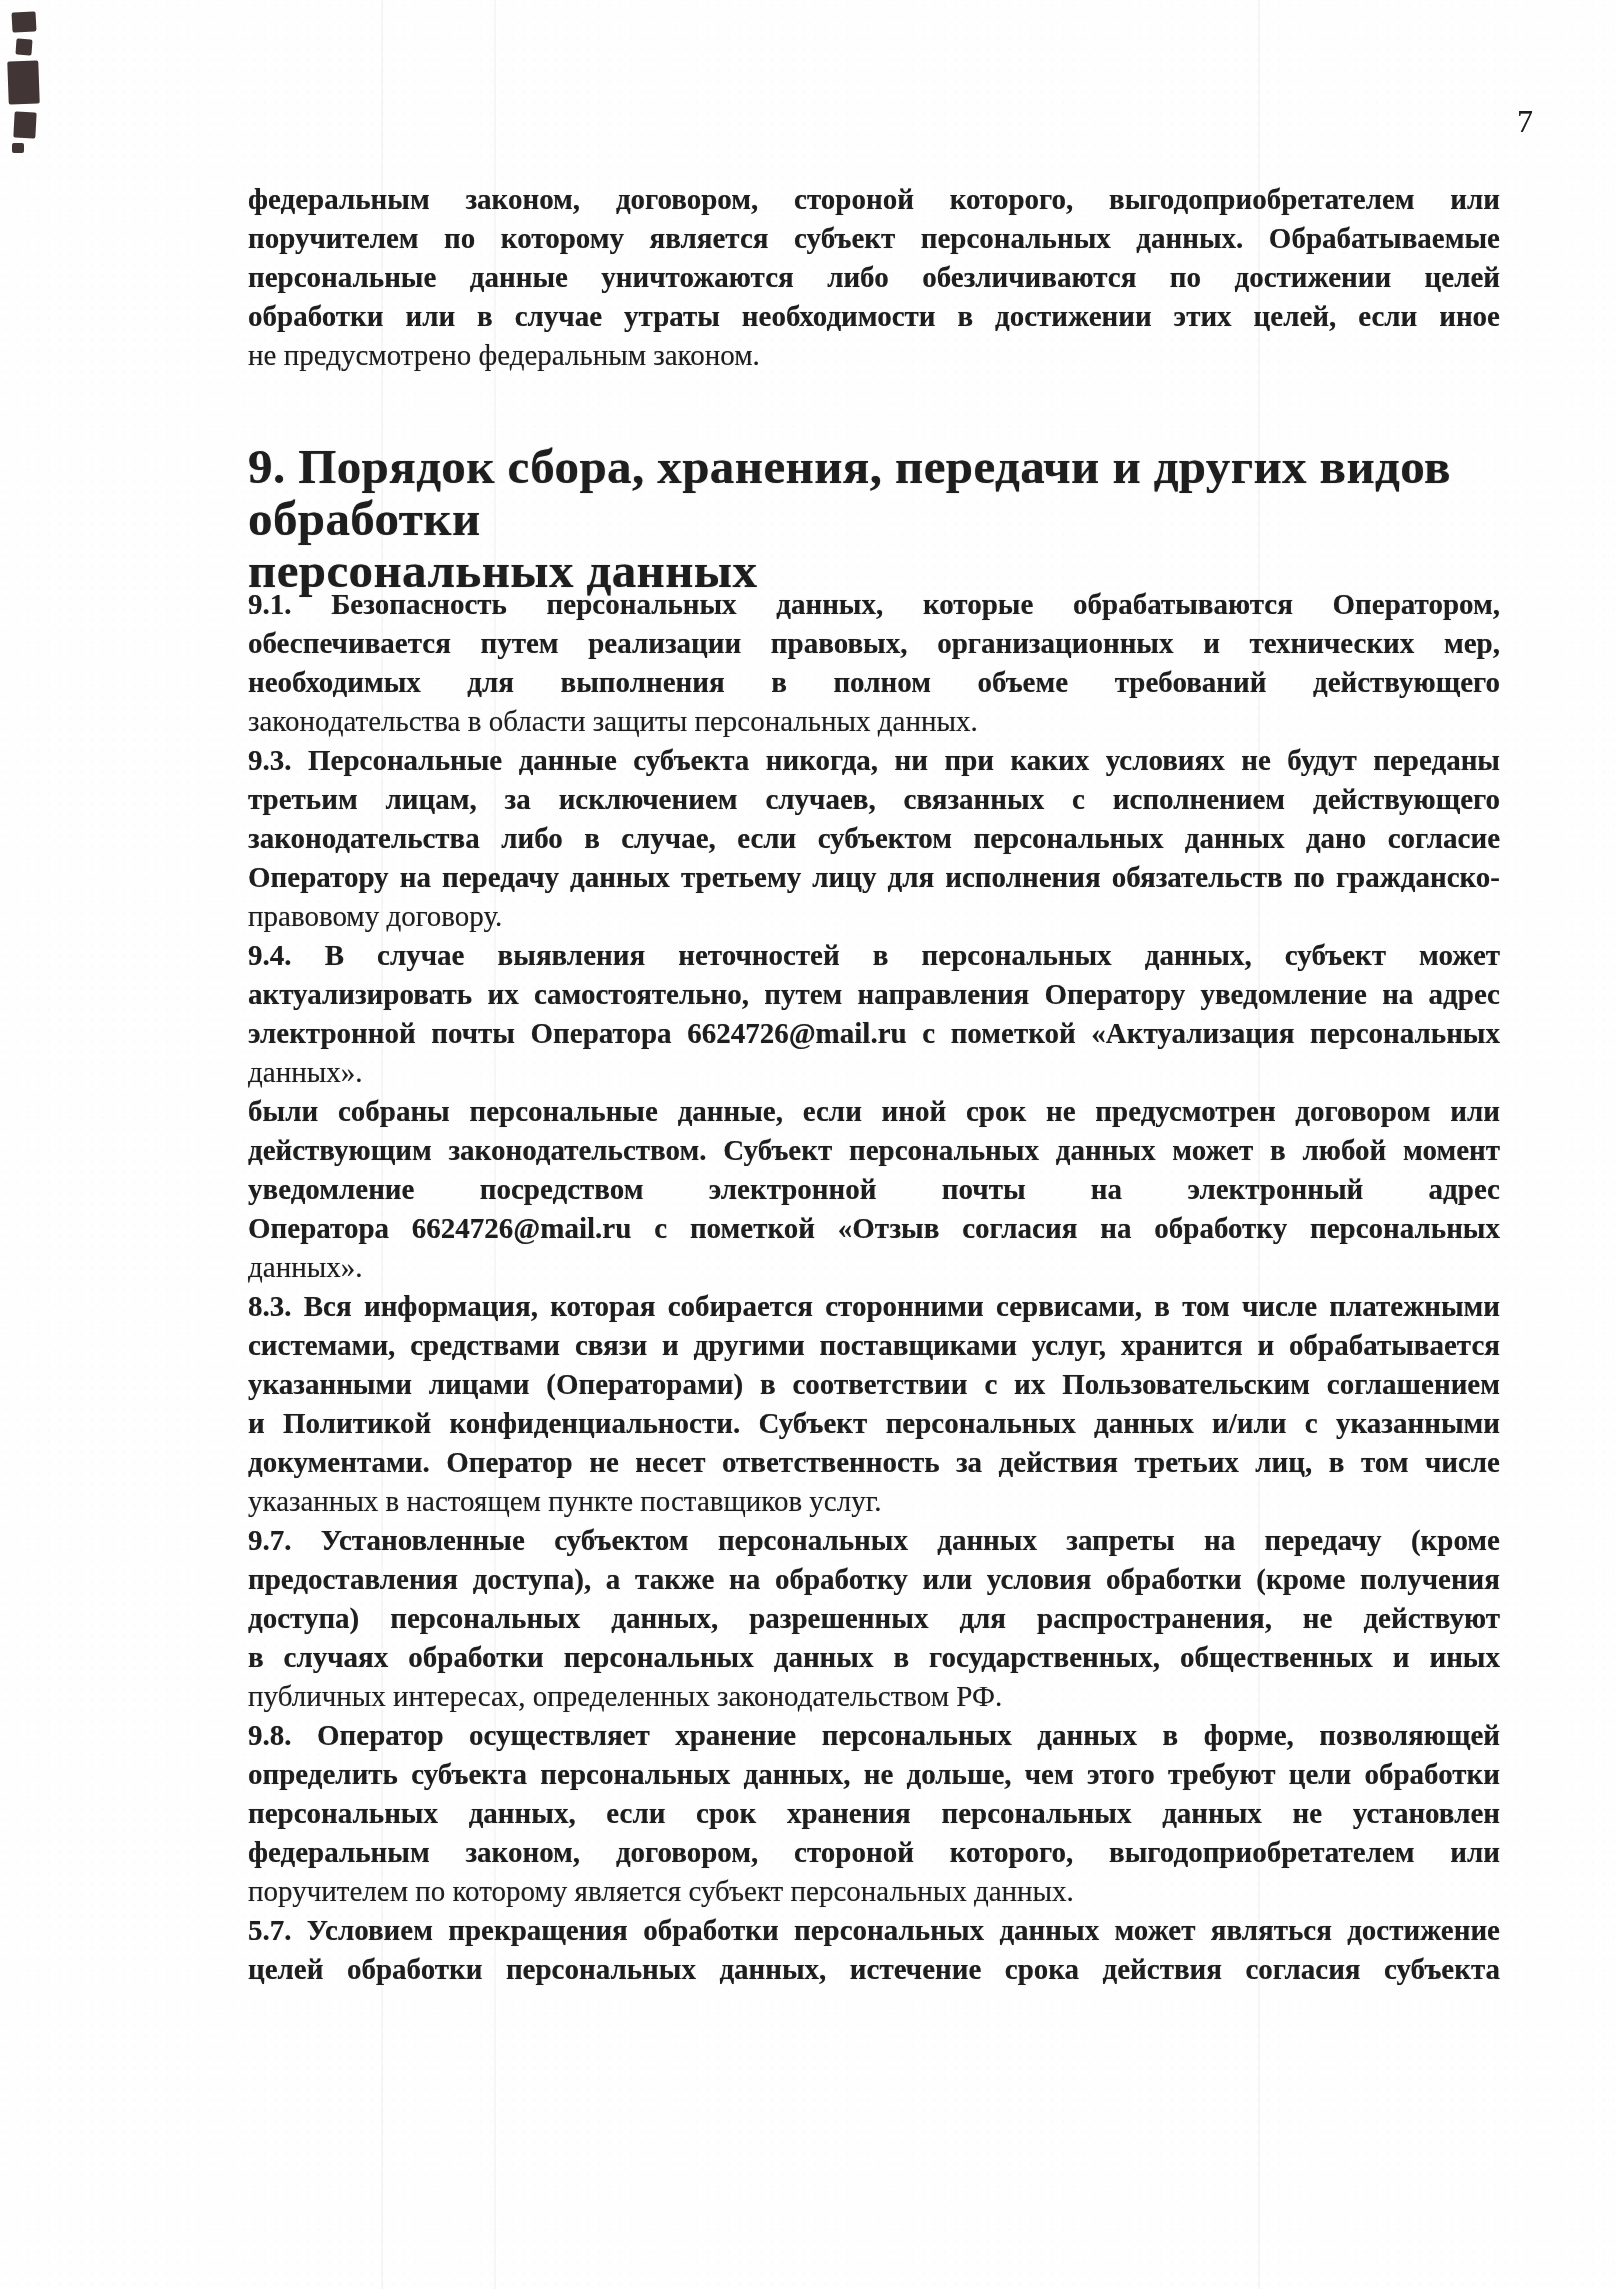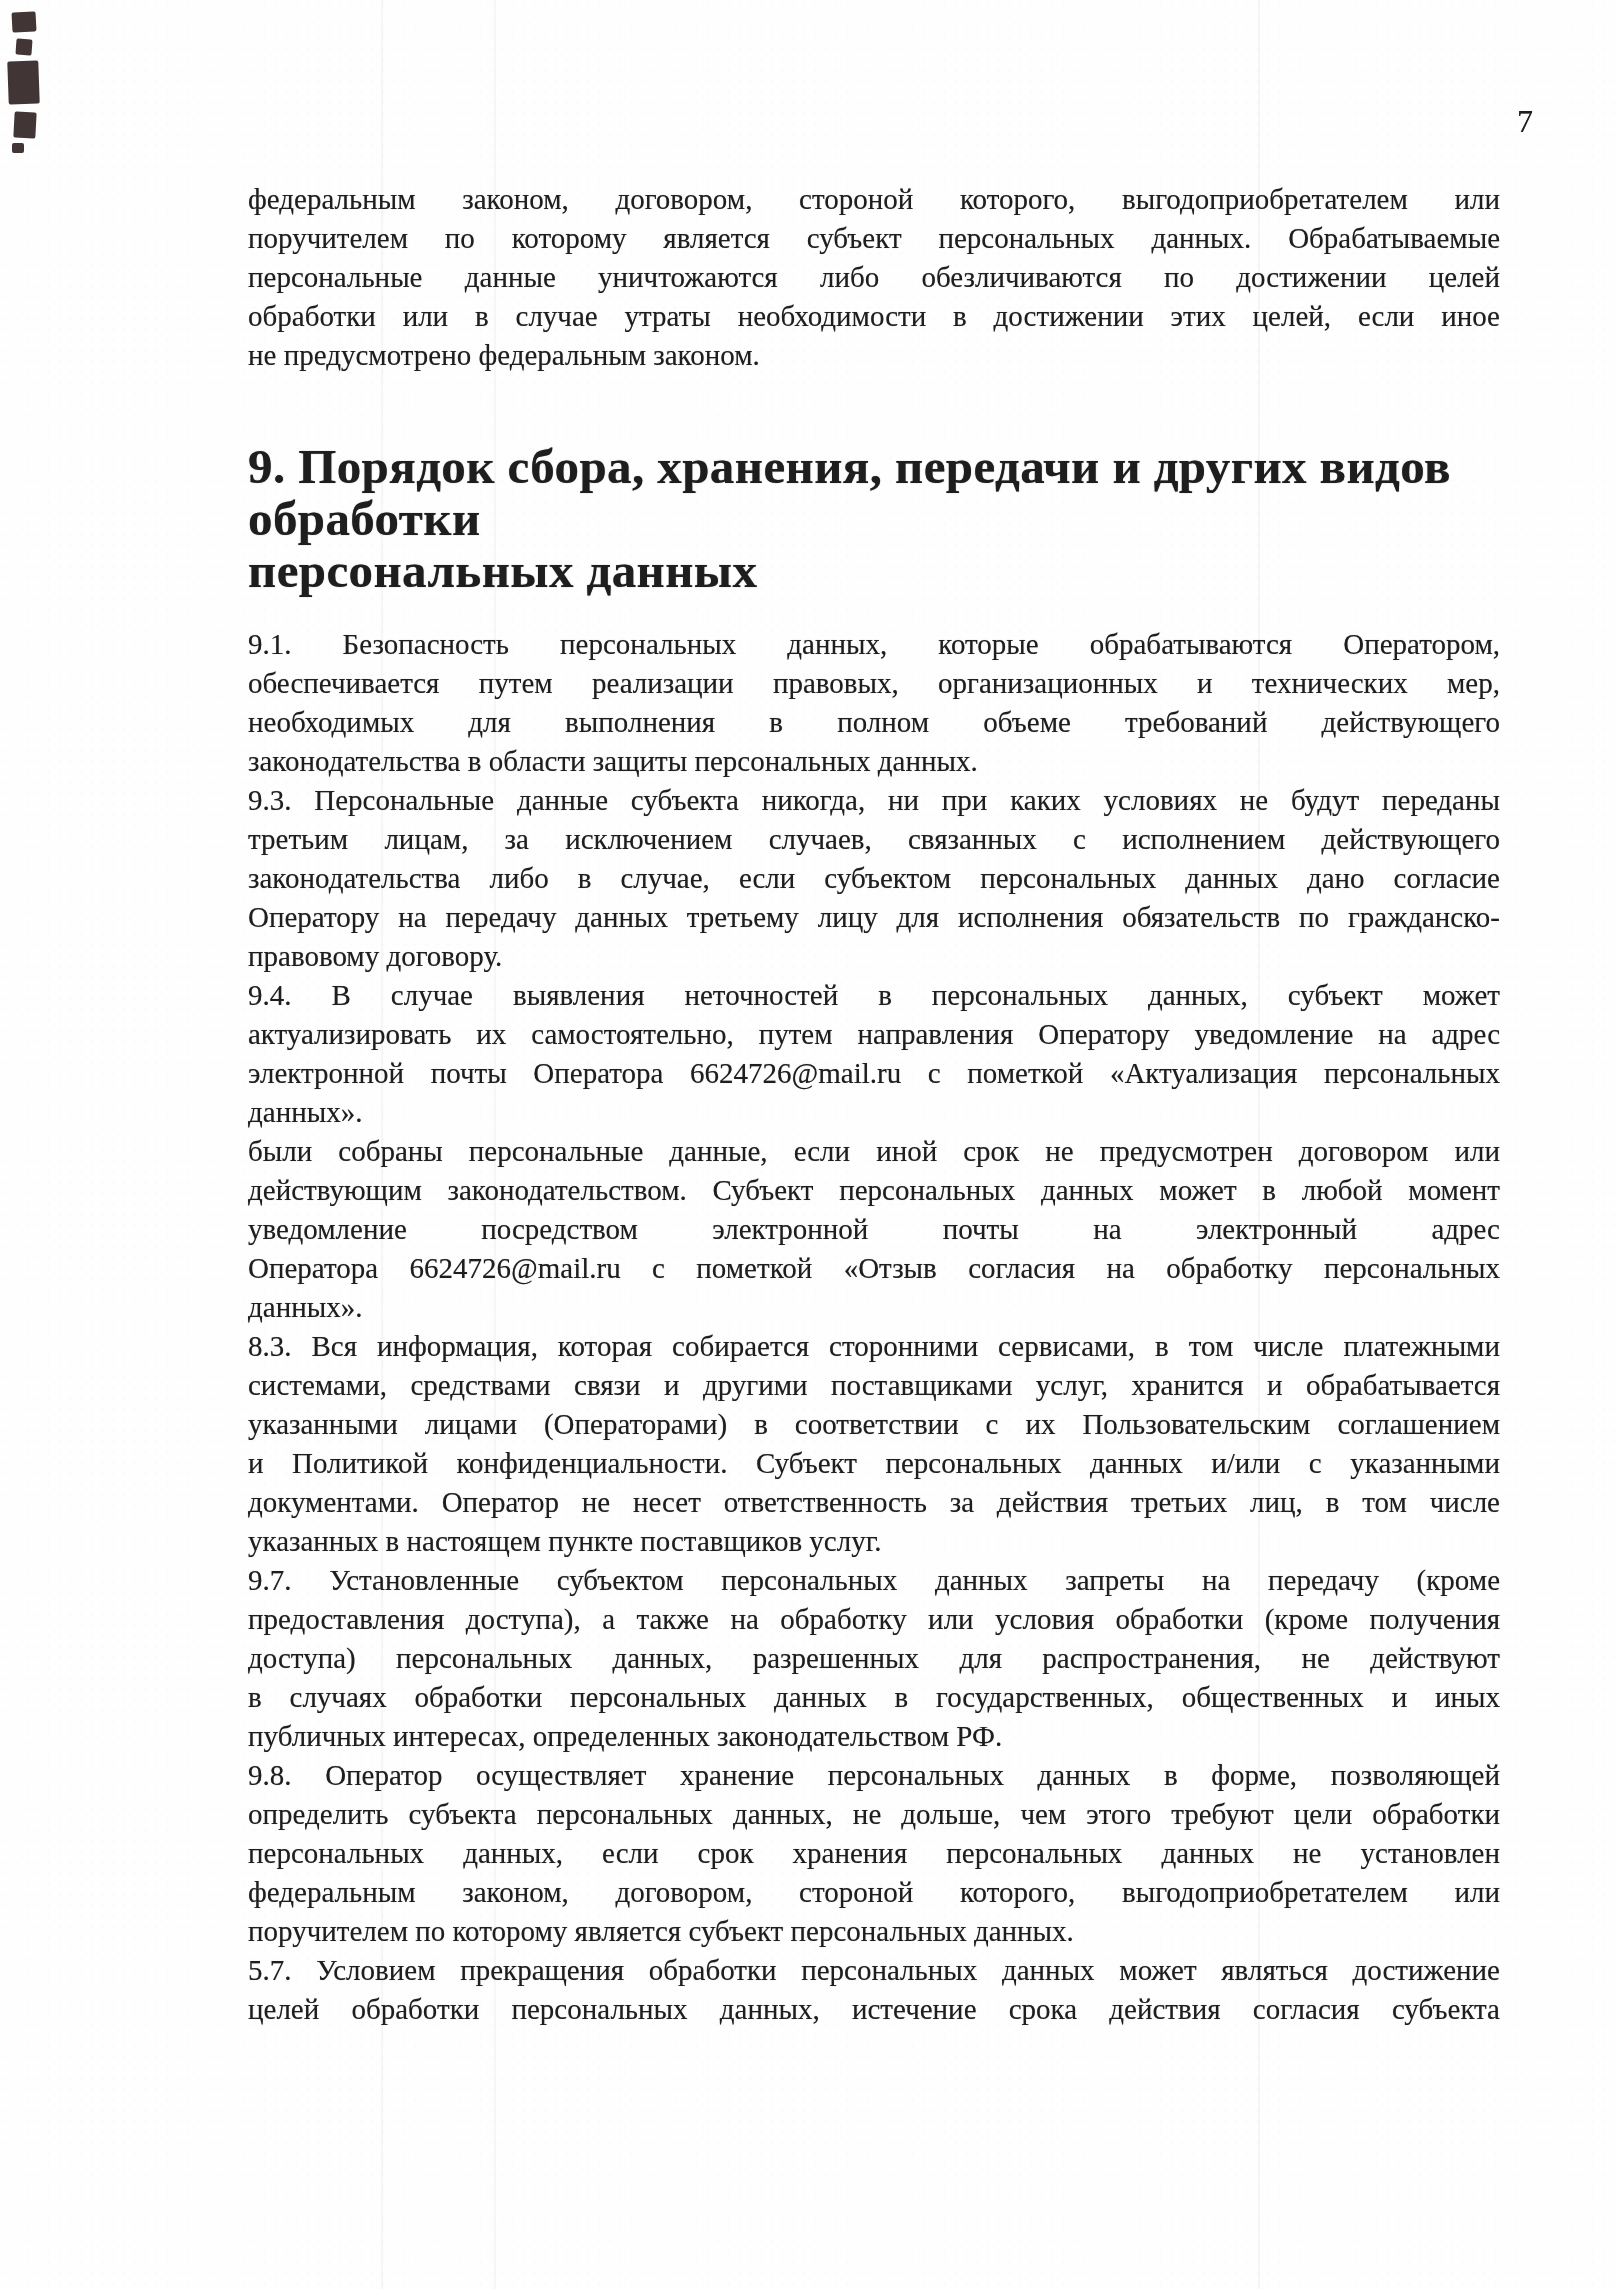--- a/index.html
+++ b/index.html
@@ -28,29 +28,29 @@
     position:absolute;top:102px;right:82px;
     font-size:32px;line-height:39px;
     text-shadow:0 0 0.6px rgba(30,30,30,0.6);
   }
   .intro, .body-text{
     position:absolute;left:248px;width:1252px;
     font-size:29px;line-height:39px;
     text-shadow:0 0 0.7px rgba(30,30,30,0.5);
   }
   .intro{top:180px;}
-  .body-text{top:585px;margin-top:40px;}
+  .body-text{top:585px;}
   .heading{
     position:absolute;left:248px;width:1294px;top:441px;
     font-size:49px;line-height:52px;font-weight:bold;
     letter-spacing:0.4px;
     text-shadow:0 0 0.9px rgba(25,25,25,0.65);
   }
   .line{white-space:normal;}
-  .line.j{text-align:justify;text-align-last:justify;}
+  .line.j{text-align:justify;text-align-last:justify;font-weight:bold;}
   .section{margin:0;padding:0;}
   .scan-marks{position:absolute;left:0;top:0;width:59px;height:196px;}
   .scan-mark{position:absolute;background:#332626;border-radius:2px;opacity:0.93;}
   .scan-mark.m1{left:11.8px;top:11.8px;width:23.5px;height:19.6px;transform:rotate(-3deg);}
   .scan-mark.m2{left:15.7px;top:39px;width:15.7px;height:15.7px;transform:rotate(4deg);}
   .scan-mark.m3{left:7.8px;top:61px;width:31px;height:43px;transform:rotate(-2deg);}
   .scan-mark.m4{left:13.7px;top:112px;width:21.6px;height:25.5px;transform:rotate(3deg);}
   .scan-mark.m5{left:11.8px;top:143px;width:11.8px;height:9.8px;}
 </style>
 </head>

